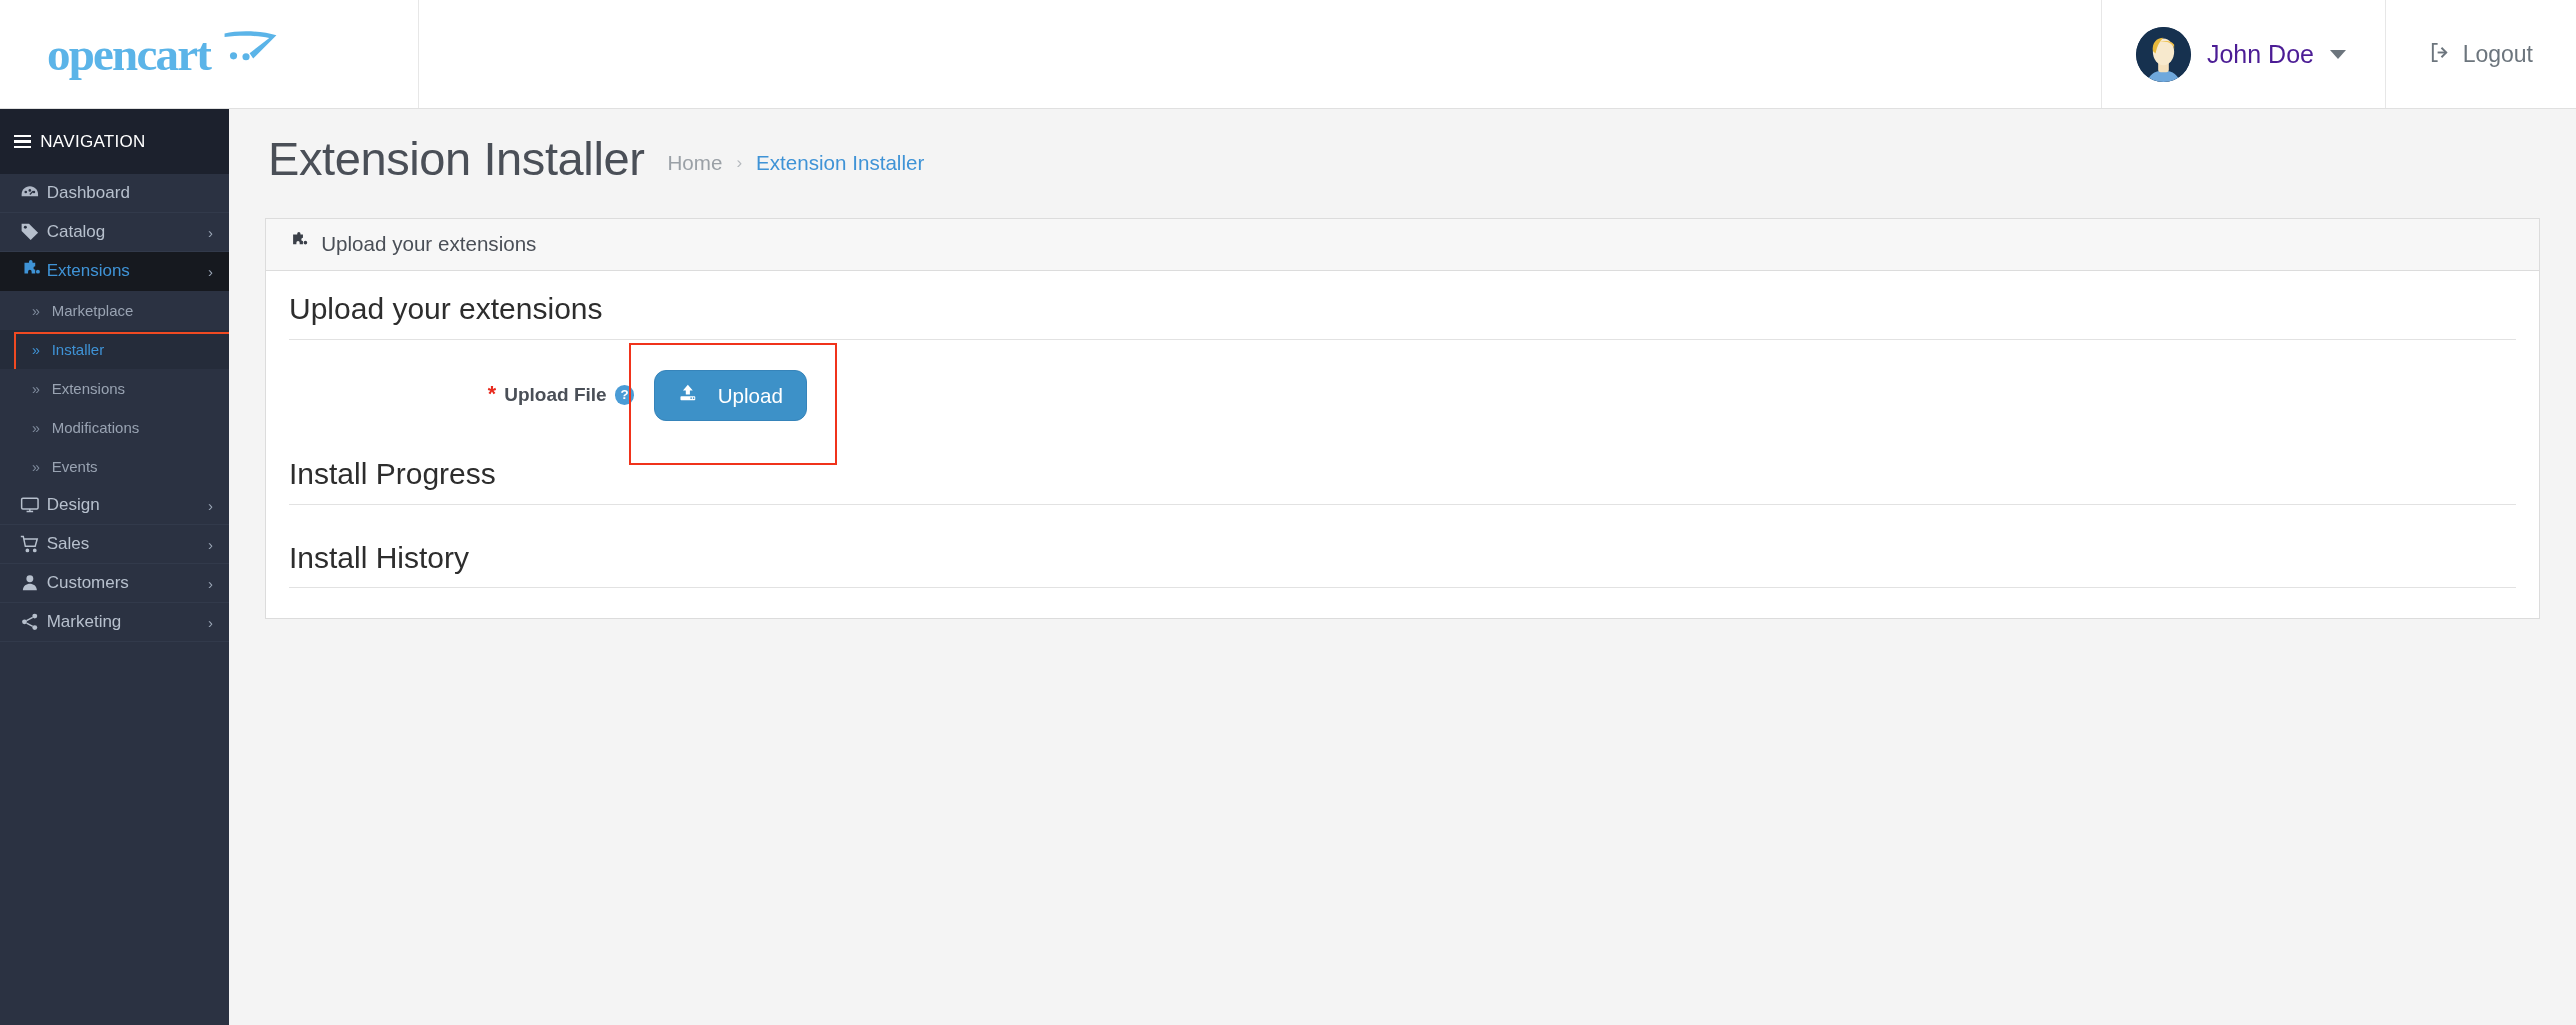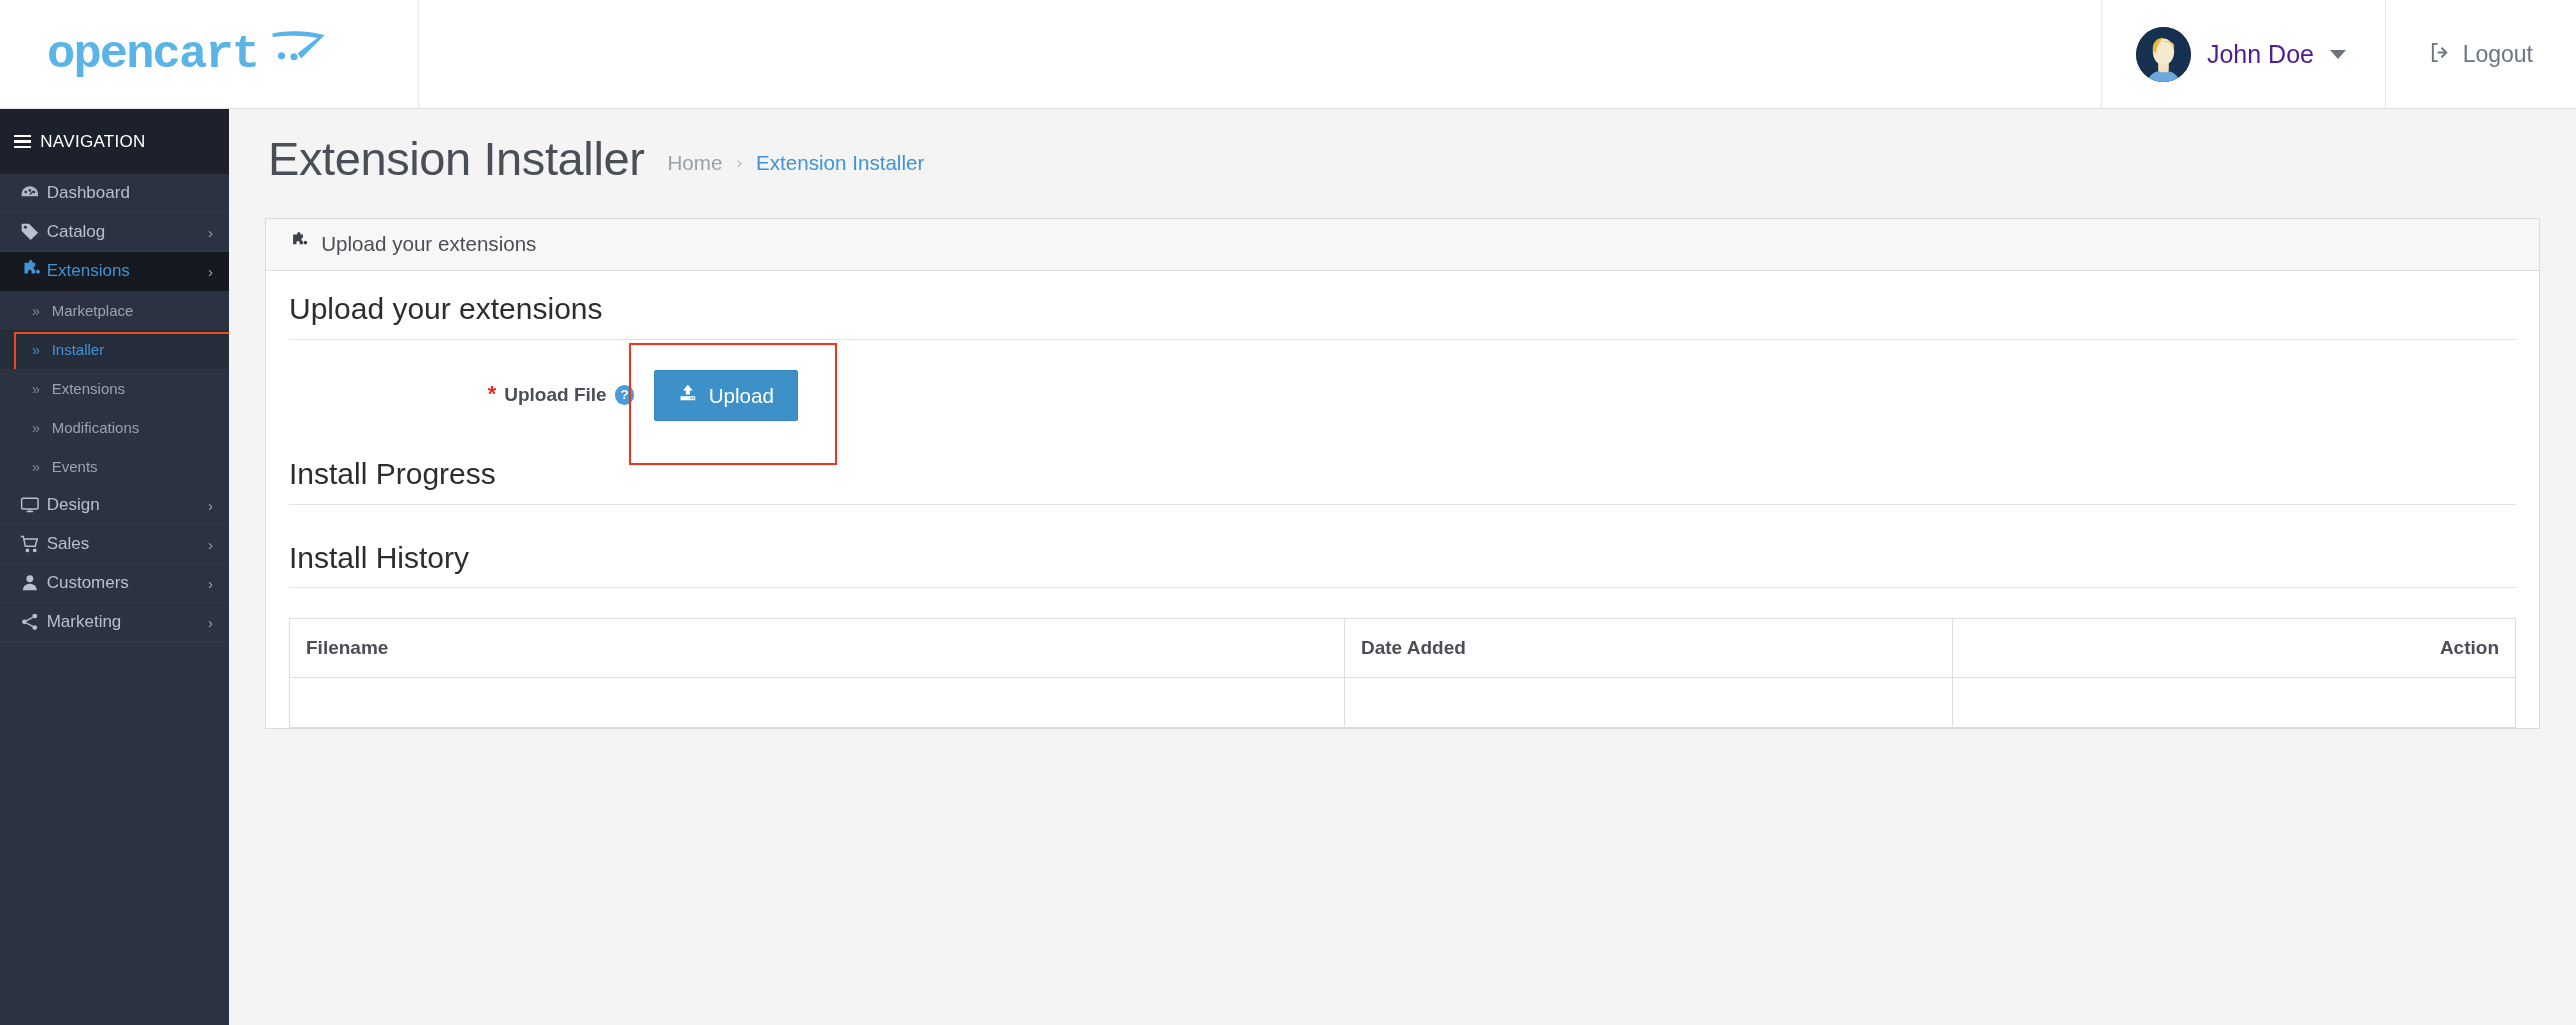--- a/index.html
+++ b/index.html
@@ -20,21 +20,21 @@
   }
   .brand {
     width: 419px; height: 100%;
     display: flex; align-items: center; padding-left: 47px;
     border-right: 0.9px solid #e7e7e7;
   }
   .logo-wrap { display: flex; align-items: center; gap: 10.7px; }
   .logo-text {
     font-size: 47px; font-weight: bold; color: #5bb4e8;
     letter-spacing: -1.8px; line-height: 1;
-    font-family: Liberation Mono, monospace;
+    font-family: Liberation Serif, serif;
   }
   .logo-cart { margin-top: -12.5px; }
 
   .topbar-spacer { flex: 1; }
 
   .user-block {
     display: flex; align-items: center; gap: 16px;
     padding: 0 39px 0 34px;
     border-left: 0.9px solid #e7e7e7;
     cursor: pointer;
@@ -169,24 +169,24 @@
   .help-icon {
     width: 19.7px; height: 19.7px; border-radius: 50%;
     background: #4a9cd6; color: #fff;
     font-size: 13.4px; font-weight: bold;
     display: inline-flex; align-items: center; justify-content: center;
     cursor: pointer;
   }
   .form-field { flex: 1; position: relative; }
 
   .btn-upload {
-    display: inline-flex; align-items: center; gap: 11px;
+    display: inline-flex; align-items: center; gap: 20px;
     background: #3d91c8; border: 0.9px solid #3684ba;
     color: #fff; font-size: 20.6px;
-    padding: 12.5px 23px; border-radius: 2px;
+    padding: 12.5px 23px; border-radius: 12px;
     cursor: pointer;
   }
   .hl-upload {
     position: absolute;
     left: -25px; top: -27px;
     width: 208px; height: 122px;
     border: 2.7px solid #f0331b;
     pointer-events: none;
   }
 
@@ -437,33 +437,17 @@
           </button>
           <span class="hl-upload"></span>
         </div>
       </div>
 
       <div class="section-title sec2">Install Progress</div>
 
 
       <div class="section-title sec2">Install History</div>
 
-      <table class="history-table">
-        <thead>
-          <tr>
-            <th class="col-filename">Filename</th>
-            <th class="col-date">Date Added</th>
-            <th class="col-action">Action</th>
-          </tr>
-        </thead>
-        <tbody>
-          <tr>
-            <td></td>
-            <td></td>
-            <td></td>
-          </tr>
-        </tbody>
-      </table>
 
     </div>
   </div>
 </div>
 
 
 </body></html>

